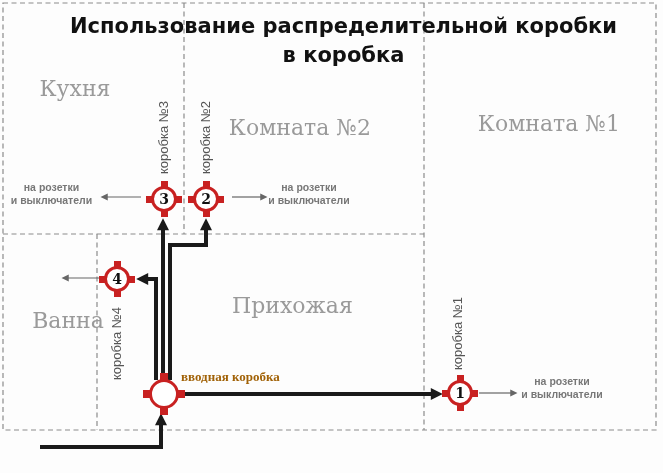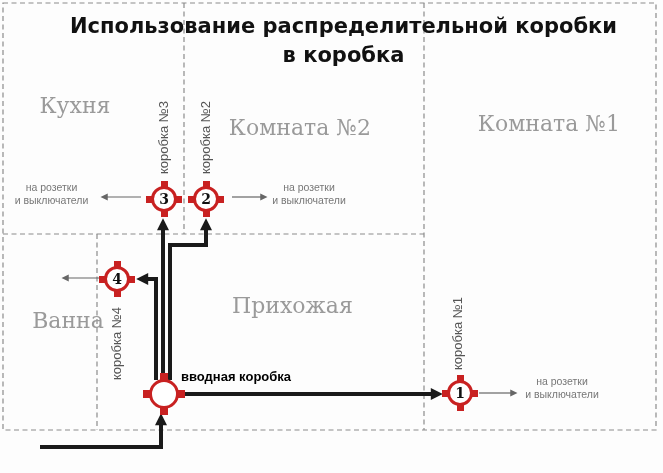--- a/index.html
+++ b/index.html
@@ -21,25 +21,25 @@
     position:absolute;z-index:2;text-align:center;
     font-family:"DejaVu Serif",serif;font-size:22px;color:#9a9a9a;
   }
   .vlabel{
     position:absolute;z-index:2;width:110px;height:15px;line-height:15px;
     text-align:center;font-size:13px;color:#555;transform:rotate(-90deg);
     white-space:nowrap;
   }
   .note{
     position:absolute;z-index:2;text-align:center;
-    font-size:10.5px;line-height:1.2;color:#777;
+    font-size:10.5px;line-height:1.2;color:#777;font-weight:bold;
   }
   .io-label{
-    position:absolute;z-index:2;font-family:Liberation Sans, sans-serif;
-    font-weight:bold;color:#000000;
+    position:absolute;z-index:2;font-family:Liberation Serif, serif;
+    font-weight:bold;color:#a16207;
   }
   .lbl-input{font-size:13px;}
   .lbl-entry{font-size:22px;}
   .jbox{
     position:absolute;z-index:3;background:#fff;border:3px solid #c82121;
     border-radius:50%;transform:translate(-50%,-50%);
     display:flex;align-items:center;justify-content:center;
   }
   .jbox.small{width:20px;height:20px;}
   .jbox.big{width:24px;height:24px;}
@@ -87,21 +87,21 @@
 
     <path d="M141 197 H107" class="thin" marker-end="url(#arrow-gray)"></path>
     <path d="M232 197 H261" class="thin" marker-end="url(#arrow-gray)"></path>
     <path d="M479 393 H511" class="thin" marker-end="url(#arrow-gray)"></path>
     <path d="M101 278 H68" class="thin" marker-end="url(#arrow-gray)"></path>
   </svg>
 
   <div class="title-line t1">Использование распределительной коробки</div>
   <div class="title-line t2">в коробка</div>
 
-  <div class="room" style="left:25px;top:93px;width:100px;">Кухня</div>
+  <div class="room" style="left:25px;top:76px;width:100px;">Кухня</div>
   <div class="room" style="left:225px;top:93px;width:150px;margin-top:22px;">Комната №2</div>
   <div class="room" style="left:470px;top:92px;width:158px;margin-top:19px;">Комната №1</div>
   <div class="room" style="left:24px;top:308px;width:88px;">Ванна</div>
   <div class="room" style="left:232px;top:293px;width:120px;">Прихожая</div>
 
   <div class="vlabel" style="left:108px;top:130px;">коробка №3</div>
   <div class="vlabel" style="left:150px;top:130px;">коробка №2</div>
   <div class="vlabel" style="left:402px;top:326px;">коробка №1</div>
   <div class="vlabel" style="left:61px;top:336px;">коробка №4</div>
 

